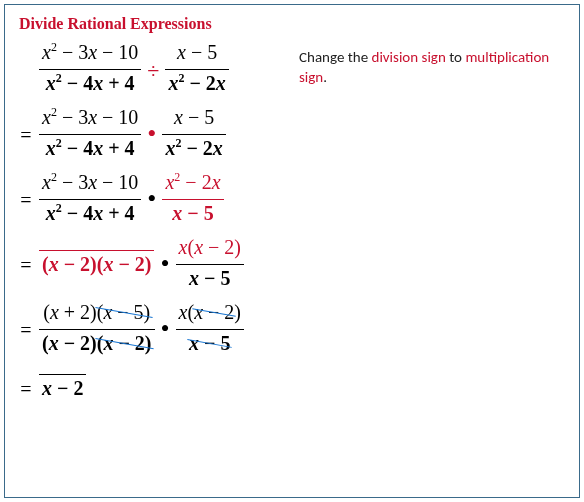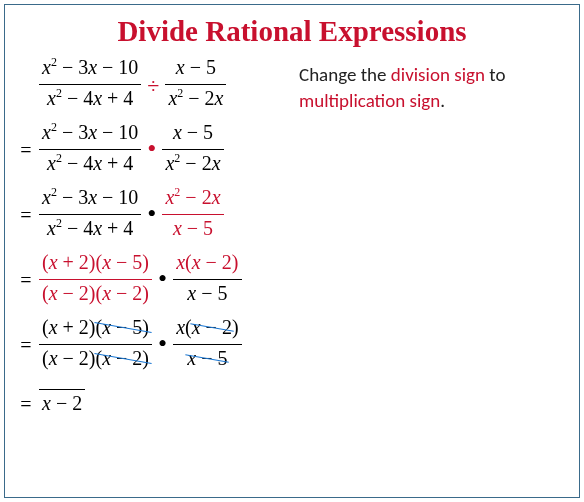--- a/index.html
+++ b/index.html
@@ -11,22 +11,22 @@
     padding: 4px;
   }
   .frame {
     border: 1px solid #3a6a8a;
     padding: 10px 14px 18px 14px;
     height: 100%;
   }
   .title {
     color: #c8102e;
     font-weight: bold;
-    font-size: 29px;
-    text-align: center;
+    font-size: 16px;
+    text-align: left;
     margin-bottom: 8px;
   }
   .row {
     display: flex;
     align-items: flex-start;
     margin-bottom: 6px;
   }
   .math-col {
     width: 280px;
     flex-shrink: 0;
@@ -55,21 +55,21 @@
   .frac .line {
     border-top: 1.3px solid #000;
     width: 100%;
     height: 0;
   }
   .frac .num, .frac .den {
     padding: 0 3px 6px 3px;
     white-space: nowrap;
     line-height: 1.1;
   }
-  .frac .den { padding-top: 2px; }
+  .frac .den { padding-top: 2px; font-weight: bold; }
   .red .line { border-top-color: #c8102e; }
   .op {
     font-style: normal;
     padding: 0 6px;
     font-size: 22px;
   }
   .dot {
     font-style: normal;
     font-size: 26px;
     line-height: 0;
@@ -79,21 +79,21 @@
   }
   .red { color: #c8102e; }
   .blue { color: #1976d2; }
   sup {
     font-size: 12px;
     vertical-align: super;
     font-style: normal;
   }
   .expl {
     font-family: "Calibri","Helvetica Neue",Arial,sans-serif;
-    font-size: 19px;
+    font-size: 15px;
     color: #222;
     padding-top: 6px;
     line-height: 1.35;
     font-style: normal;
   }
   .n { font-style: normal; }
   .cancel {
     position: relative;
     display: inline-block;
   }
@@ -160,21 +160,20 @@
             <span class="num"><span class="red">x<sup><span class="n">2</span></sup> <span class="n">−</span> <span class="n">2</span>x</span></span>
             <span class="line"></span>
             <span class="den"><span class="red">x <span class="n">−</span> <span class="n">5</span></span></span>
           </span>
         </div>
       </div>
       <div class="row">
         <div class="math-col">
           <span class="eq n">=</span>
           <span class="frac red">
-            <span class="num"><span class="red"><span class="n">(</span>x <span class="n">+</span> <span class="n">2)(</span>x <span class="n">−</span> <span class="n">5)</span></span></span>
             <span class="line"></span>
             <span class="den"><span class="red"><span class="n">(</span>x <span class="n">−</span> <span class="n">2)(</span>x <span class="n">−</span> <span class="n">2)</span></span></span>
           </span>
           <span class="dot n ">•</span>
           <span class="frac">
             <span class="num"><span class="red">x<span class="n">(</span>x <span class="n">−</span> <span class="n">2)</span></span></span>
             <span class="line"></span>
             <span class="den">x <span class="n">−</span> <span class="n">5</span></span>
           </span>
         </div>

